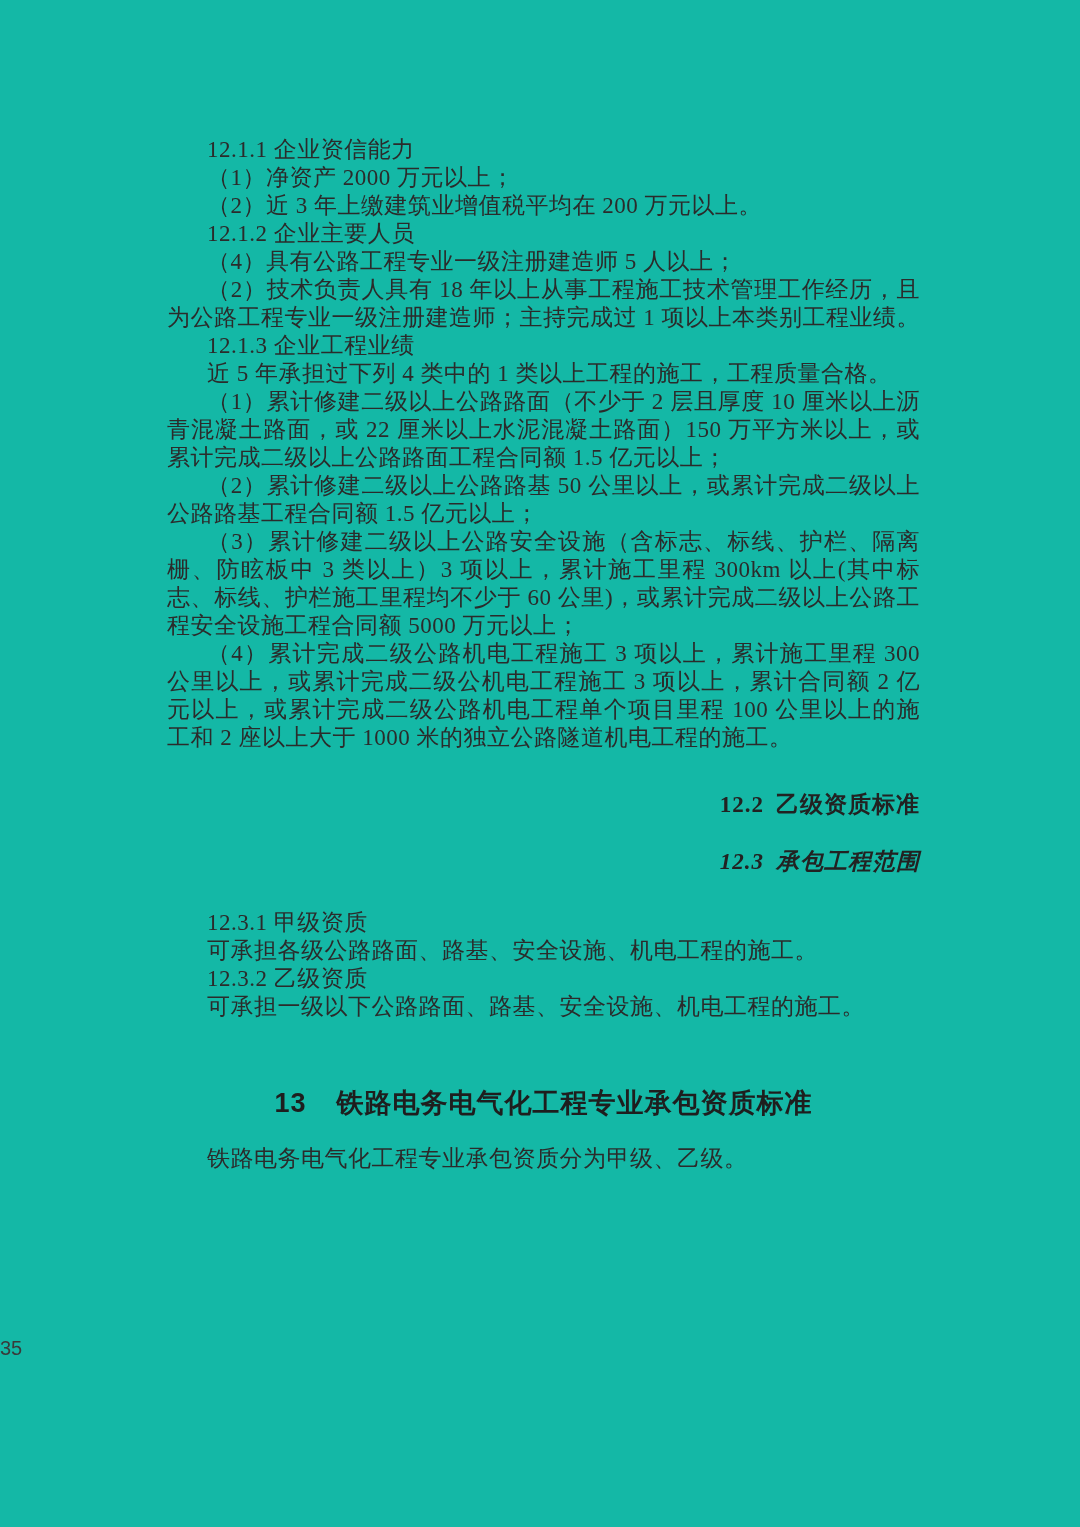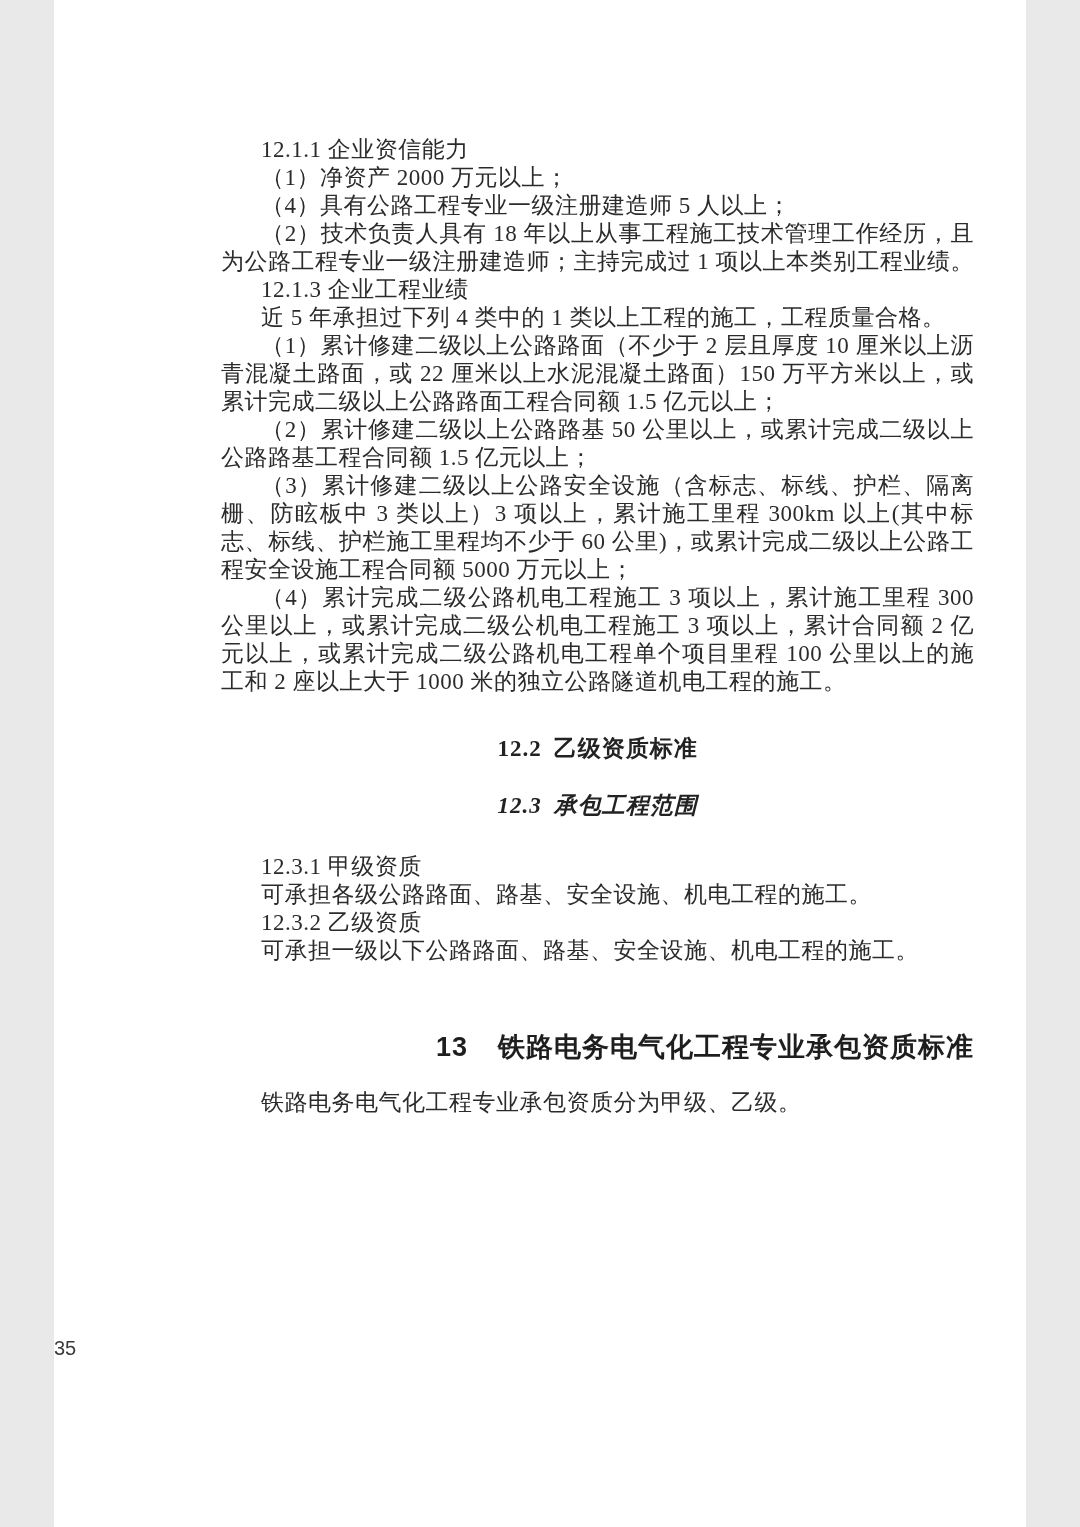--- a/index.html
+++ b/index.html
@@ -2,24 +2,24 @@
 <html><head>
 <meta charset="utf-8">
 <style>
   html, body {
     margin: 0;
     padding: 0;
     background: #e9e9e9;
   }
   .page {
     position: relative;
-    width: 972px;
+    width: 1080px;
     height: 1527px;
     margin: 0 auto;
-    background: #ffffff;
+    background: #14b8a6;
     overflow: hidden;
     color: #2b2b2b;
     font-family: "Liberation Serif", "DejaVu Serif", serif;
   }
   .content {
     position: absolute;
     left: 167px;
     top: 136px;
     width: 753px;
   }
@@ -31,37 +31,37 @@
     text-align: justify;
     text-justify: inter-ideograph;
     letter-spacing: 0.5px;
     color: #2b2b2b;
   }
   .section-heading {
     margin: 38px 0 27px 0;
     font-size: 23px;
     line-height: 30px;
     font-weight: bold;
-    text-align: center;
+    text-align: right;
     color: #222222;
     letter-spacing: 1px;
   }
   .section-heading.h-12-3 {
     margin: 23px 0 32px 0;
     font-style: italic;
   }
   .section-heading .h-num {
     margin-right: 12px;
   }
   .chapter-heading {
     margin: 67px 0 27px 0;
     font-size: 27px;
     line-height: 30px;
     font-weight: bold;
-    text-align: right;
+    text-align: center;
     color: #1e1e1e;
     font-family: "Liberation Sans", "DejaVu Sans", sans-serif;
     letter-spacing: 1px;
   }
   .chapter-heading .h-num {
     margin-right: 30px;
   }
   .page-number {
     position: absolute;
     left: 0;
@@ -76,20 +76,22 @@
 </style>
 </head>
 <body>
 
 <div class="page">
   <div class="content">
 
     <div>
       <p class="body-para">12.1.1 企业资信能力</p>
       <p class="body-para">（1）净资产 2000 万元以上；</p>
+      <p class="body-para">（2）近 3 年上缴建筑业增值税平均在 200 万元以上。</p>
+      <p class="body-para">12.1.2 企业主要人员</p>
       <p class="body-para">（4）具有公路工程专业一级注册建造师 5 人以上；</p>
       <p class="body-para">（2）技术负责人具有 18 年以上从事工程施工技术管理工作经历，且为公路工程专业一级注册建造师；主持完成过 1 项以上本类别工程业绩。</p>
       <p class="body-para">12.1.3 企业工程业绩</p>
       <p class="body-para">近 5 年承担过下列 4 类中的 1 类以上工程的施工，工程质量合格。</p>
       <p class="body-para">（1）累计修建二级以上公路路面（不少于 2 层且厚度 10 厘米以上沥青混凝土路面，或 22 厘米以上水泥混凝土路面）150 万平方米以上，或累计完成二级以上公路路面工程合同额 1.5 亿元以上；</p>
       <p class="body-para">（2）累计修建二级以上公路路基 50 公里以上，或累计完成二级以上公路路基工程合同额 1.5 亿元以上；</p>
       <p class="body-para">（3）累计修建二级以上公路安全设施（含标志、标线、护栏、隔离栅、防眩板中 3 类以上）3 项以上，累计施工里程 300km 以上(其中标志、标线、护栏施工里程均不少于 60 公里)，或累计完成二级以上公路工程安全设施工程合同额 5000 万元以上；</p>
       <p class="body-para">（4）累计完成二级公路机电工程施工 3 项以上，累计施工里程 300 公里以上，或累计完成二级公机电工程施工 3 项以上，累计合同额 2 亿元以上，或累计完成二级公路机电工程单个项目里程 100 公里以上的施工和 2 座以上大于 1000 米的独立公路隧道机电工程的施工。</p>
     </div>
 

